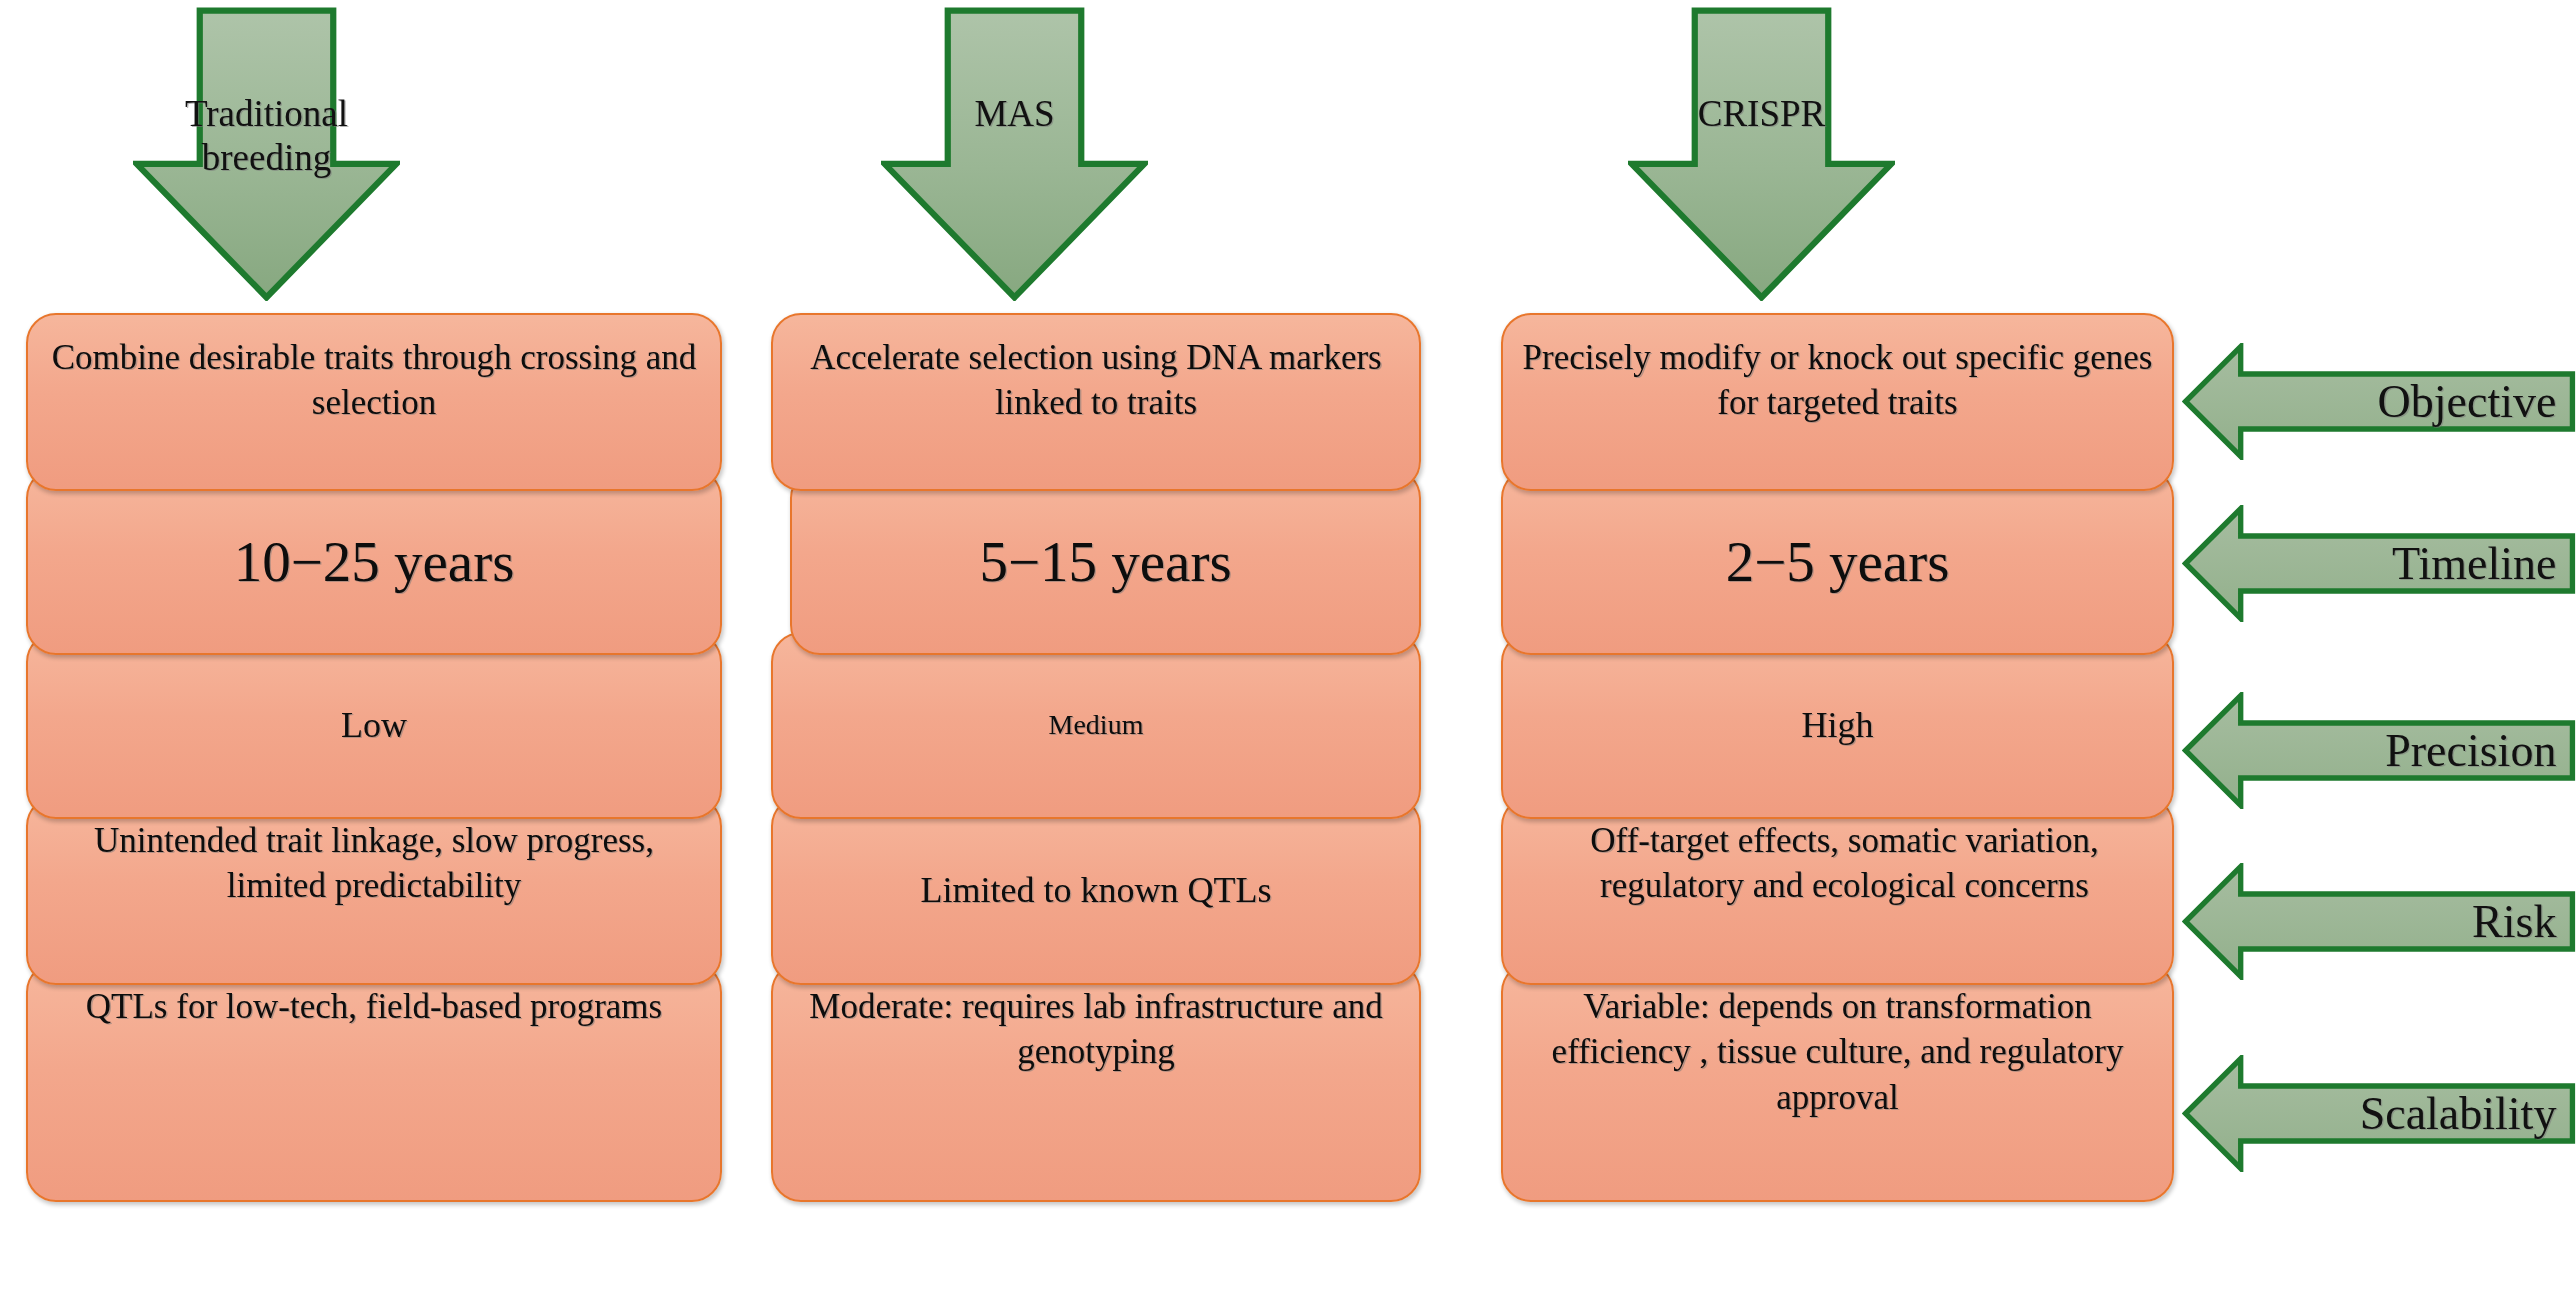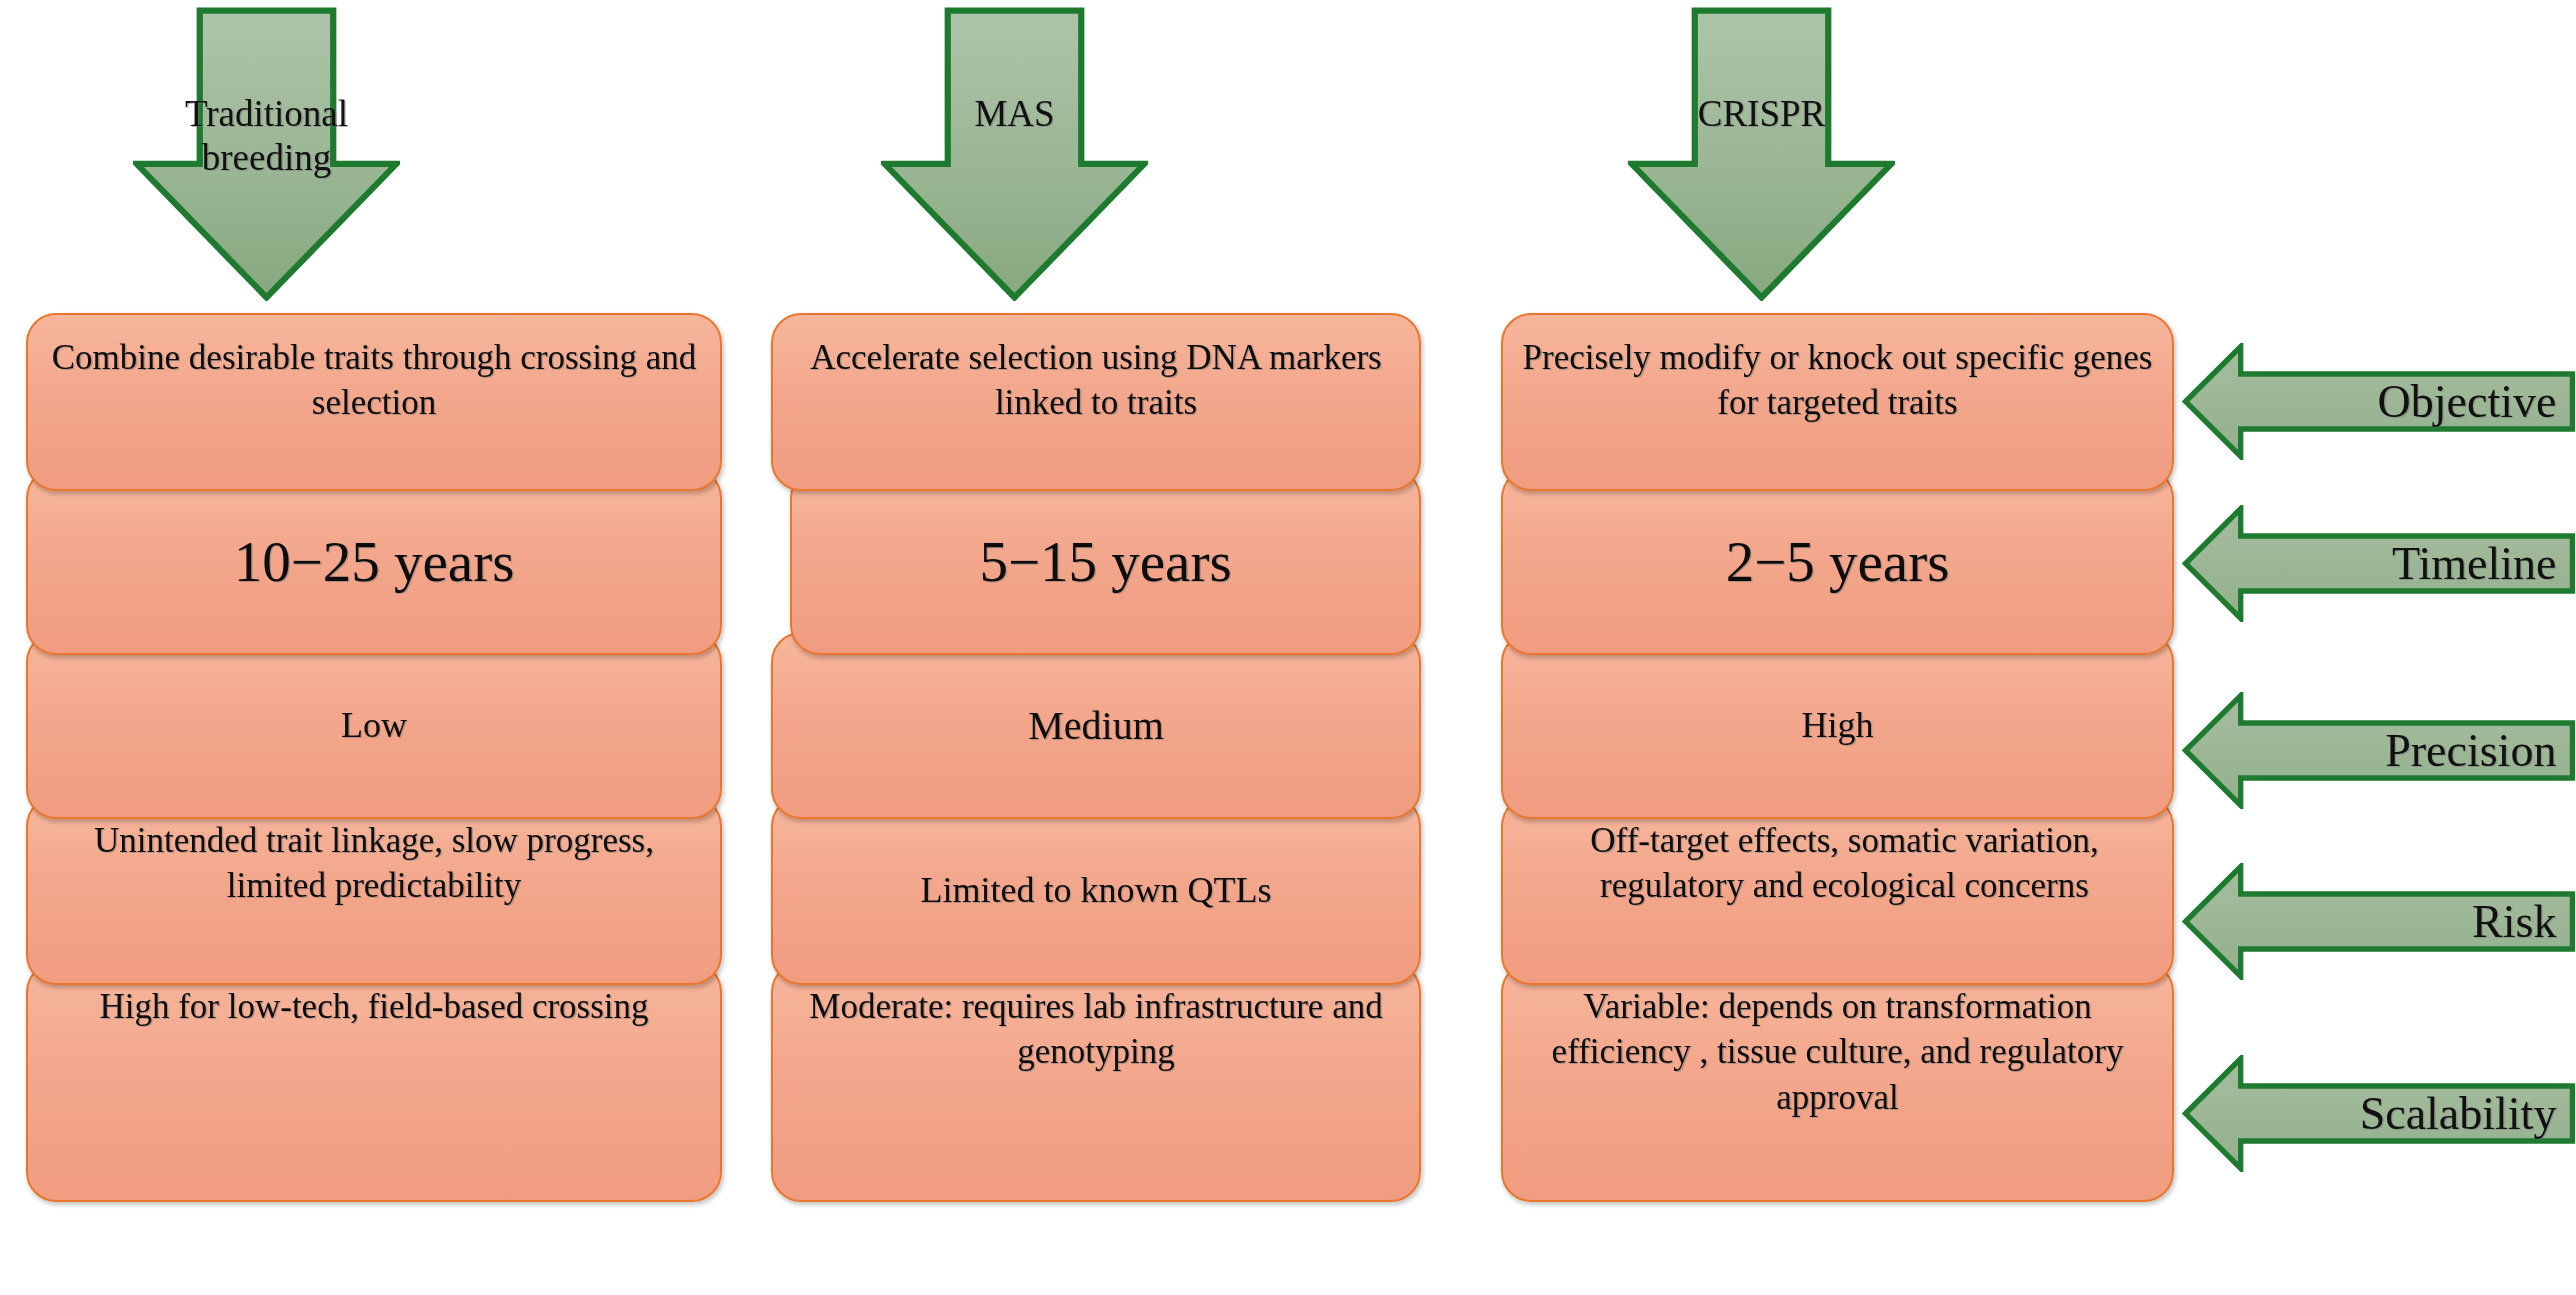--- a/index.html
+++ b/index.html
@@ -177,33 +177,33 @@
     <div class="card c1 big" style="height:187px;">
       <span class="ctext">10−25 years</span>
     </div>
     <div class="card c2 big" style="height:187px;">
       <span class="ctext" style="font-size:36px;">Low</span>
     </div>
     <div class="card c3" style="height:189px;">
       <span class="ctext">Unintended trait linkage, slow progress, limited predictability</span>
     </div>
     <div class="card c4" style="height:240px;">
-      <span class="ctext">High for low-tech, field-based crossing</span>
+      <span class="ctext">QTLs for low-tech, field-based programs</span>
     </div>
   </div>
 
   <div class="stack" style="left:771px; width:650px;">
     <div class="card c0" style="height:178px;justify-content:center;">
       <span class="ctext">Accelerate selection using DNA markers linked to traits</span>
     </div>
     <div class="card c1 big" style="height:187px;margin-left:19px;">
       <span class="ctext">5−15 years</span>
     </div>
     <div class="card c2 big" style="height:187px;">
-      <span class="ctext" style="font-size:40px;">Medium</span>
+      <span class="ctext" style="font-size:28px;">Medium</span>
     </div>
     <div class="card c3 big" style="height:189px;">
       <span class="ctext" style="font-size:36px;">Limited to known QTLs</span>
     </div>
     <div class="card c4" style="height:240px;">
       <span class="ctext">Moderate: requires lab infrastructure and genotyping</span>
     </div>
   </div>
 
   <div class="stack" style="left:1501px; width:673px;">

